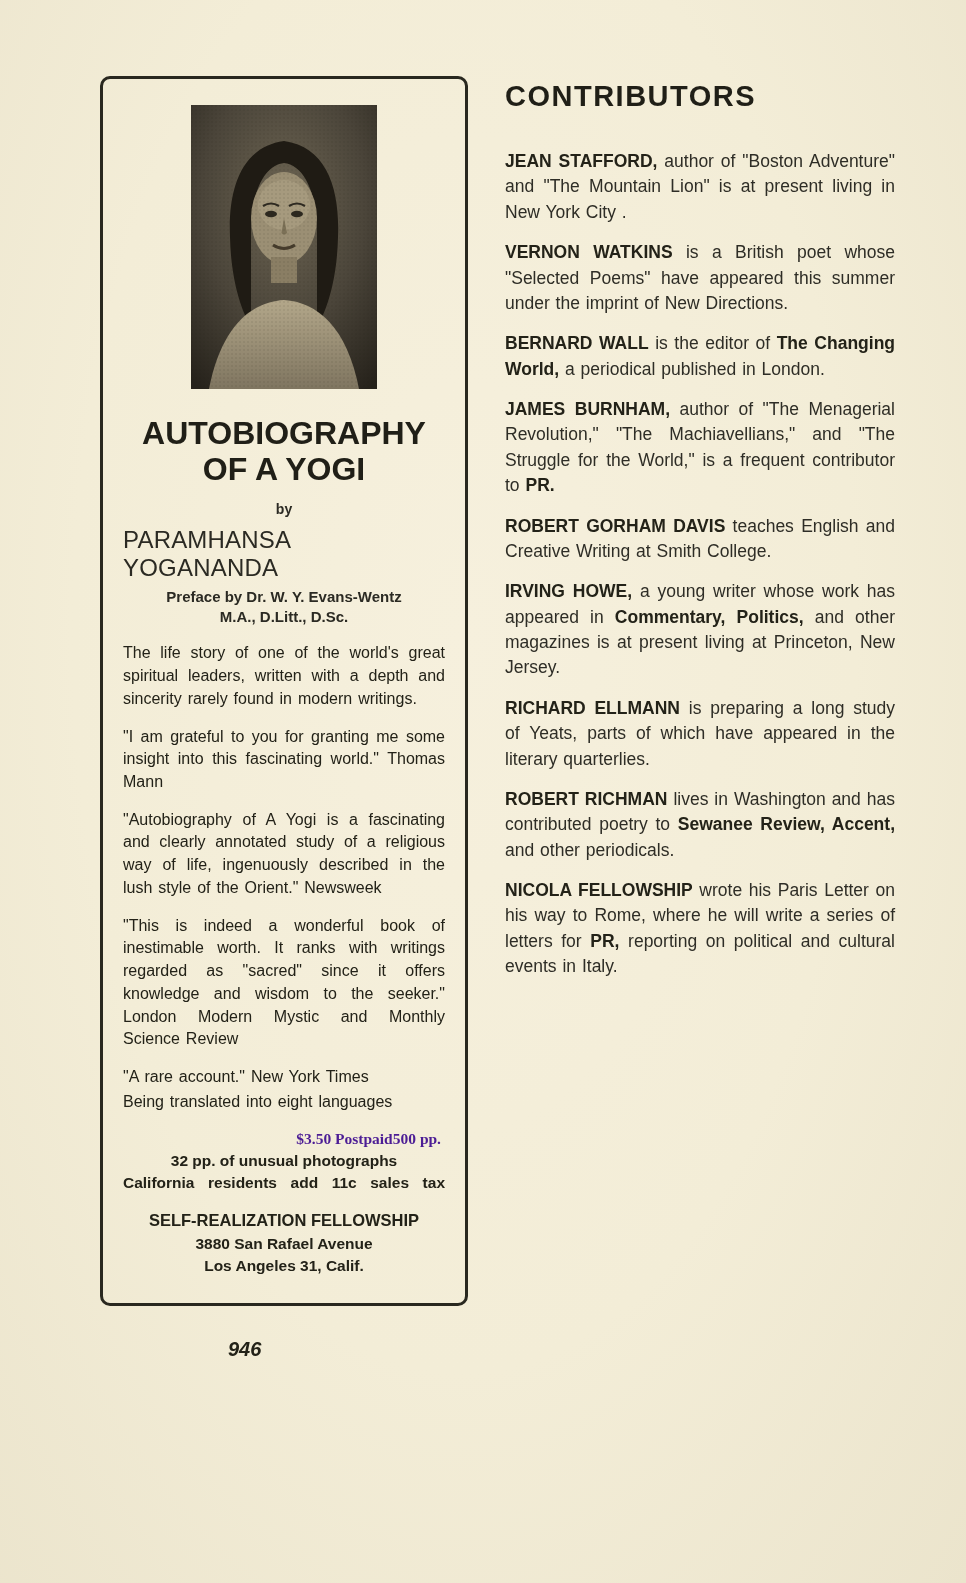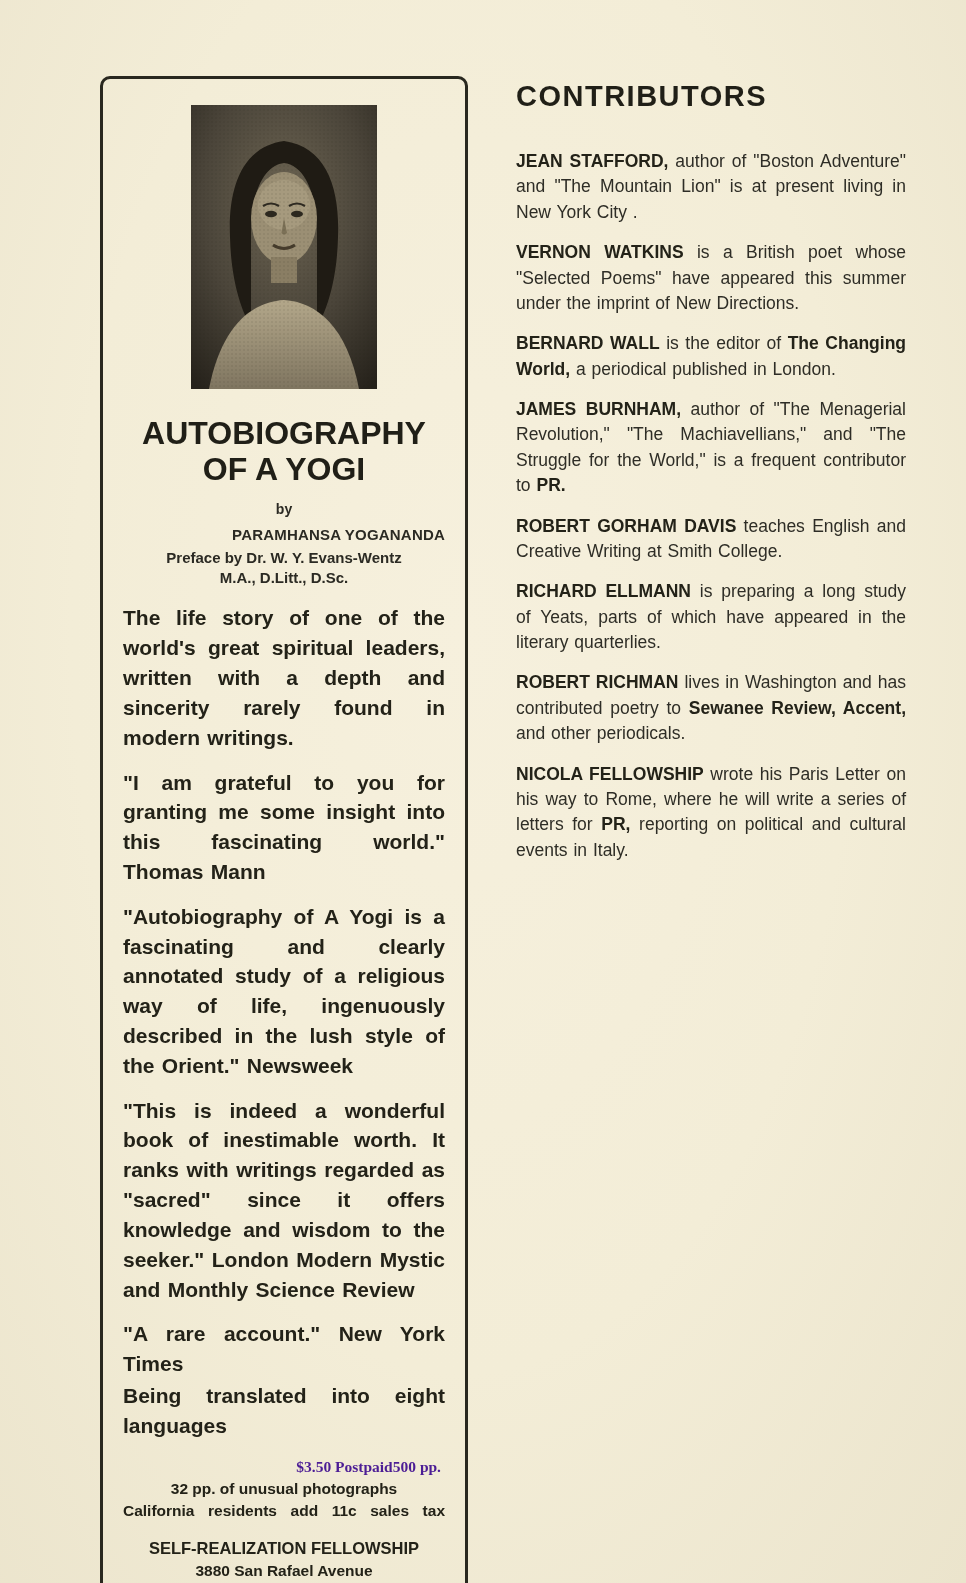--- a/index.html
+++ b/index.html
@@ -26,25 +26,25 @@
     display: block;
   }
   .ad-title {
     text-align: center;
     font-weight: bold;
     font-size: 32px;
     line-height: 1.14;
     color: #201f17;
   }
   .ad-by { text-align: center; font-weight: bold; font-size: 14px; margin-top: 13px; }
-  .ad-author { text-align: right; font-weight: bold; font-size: 15px; margin-top: 9px; letter-spacing: 0.2px; }
+  .ad-author { text-align: left; font-weight: normal; font-size: 24px; margin-top: 9px; letter-spacing: 0.2px; }
   .ad-preface { text-align: center; font-weight: bold; font-size: 15px; line-height: 1.35; margin-top: 5px; }
   .ad-par {
-    font-weight: bold;
-    font-size: 21px;
+    font-weight: normal;
+    font-size: 16px;
     line-height: 1.42;
     text-align: justify;
     margin-top: 15px;
     word-spacing: 1.5px;
     color: #232218;
   }
   #ad-paragraphs p:last-child { margin-top: 2px; }
   .ad-price-row {
     display: flex;
     justify-content: flex-end;
@@ -58,21 +58,21 @@
   .ad-photos { text-align: center; font-weight: bold; font-size: 15.5px; margin-top: 4px; color: #232218; }
   .ad-tax {
     font-weight: bold; font-size: 15.5px; margin-top: 4px;
     text-align: justify; text-align-last: justify; color: #232218;
   }
   .ad-footer { text-align: center; font-weight: bold; font-size: 15.5px; line-height: 1.42; margin-top: 17px; color: #232218; }
   .ad-footer .org { font-size: 16.5px; }
   .page-number { margin-top: 32px; margin-left: 128px; font-size: 20px; font-weight: bold; color: #232218; font-style: italic; }
 
   
-  .contrib-column { position: absolute; left: 516px; top: 80px; width: 390px; }
+  .contrib-column { position: absolute; left: 505px; top: 80px; width: 390px; }
   .contrib-heading {
     font-size: 29px;
     font-weight: bold;
     letter-spacing: 1.5px;
     color: #201f17;
     margin-bottom: 36px;
   }
   .contrib-entry {
     font-size: 17.5px;
     line-height: 1.45;
@@ -165,19 +165,20 @@
   </div>
 
   <div class="contrib-column">
     <h1 class="contrib-heading">CONTRIBUTORS</h1>
     <div id="contributors-list">
         <p class="contrib-entry"><span class="contrib-name">JEAN STAFFORD,</span><span class="seg"> author of "Boston Adventure" and "The Mountain Lion" is at present living in New York City .</span></p>
         <p class="contrib-entry"><span class="contrib-name">VERNON WATKINS</span><span class="seg"> is a British poet whose "Selected Poems" have appeared this summer under the imprint of New Directions.</span></p>
         <p class="contrib-entry"><span class="contrib-name">BERNARD WALL</span><span class="seg"> is the editor of </span><span class="seg-bold">The Changing World,</span><span class="seg"> a periodical published in London.</span></p>
         <p class="contrib-entry"><span class="contrib-name">JAMES BURNHAM,</span><span class="seg"> author of "The Menagerial Revolution," "The Machiavellians," and "The Struggle for the World," is a frequent contributor to </span><span class="seg-bold">PR.</span></p>
         <p class="contrib-entry"><span class="contrib-name">ROBERT GORHAM DAVIS</span><span class="seg"> teaches English and Creative Writing at Smith College.</span></p>
+        <p class="contrib-entry"><span class="contrib-name">IRVING HOWE,</span><span class="seg"> a young writer whose work has appeared in </span><span class="seg-bold">Commentary, Politics,</span><span class="seg"> and other magazines is at present living at Princeton, New Jersey.</span></p>
         <p class="contrib-entry"><span class="contrib-name">RICHARD ELLMANN</span><span class="seg"> is preparing a long study of Yeats, parts of which have appeared in the literary quarterlies.</span></p>
         <p class="contrib-entry"><span class="contrib-name">ROBERT RICHMAN</span><span class="seg"> lives in Washington and has contributed poetry to </span><span class="seg-bold">Sewanee Review, Accent,</span><span class="seg"> and other periodicals.</span></p>
         <p class="contrib-entry"><span class="contrib-name">NICOLA FELLOWSHIP</span><span class="seg"> wrote his Paris Letter on his way to Rome, where he will write a series of letters for </span><span class="seg-bold">PR,</span><span class="seg"> reporting on political and cultural events in Italy.</span></p>
       </div>
   </div>
 
 </div>
 
 </body></html>

